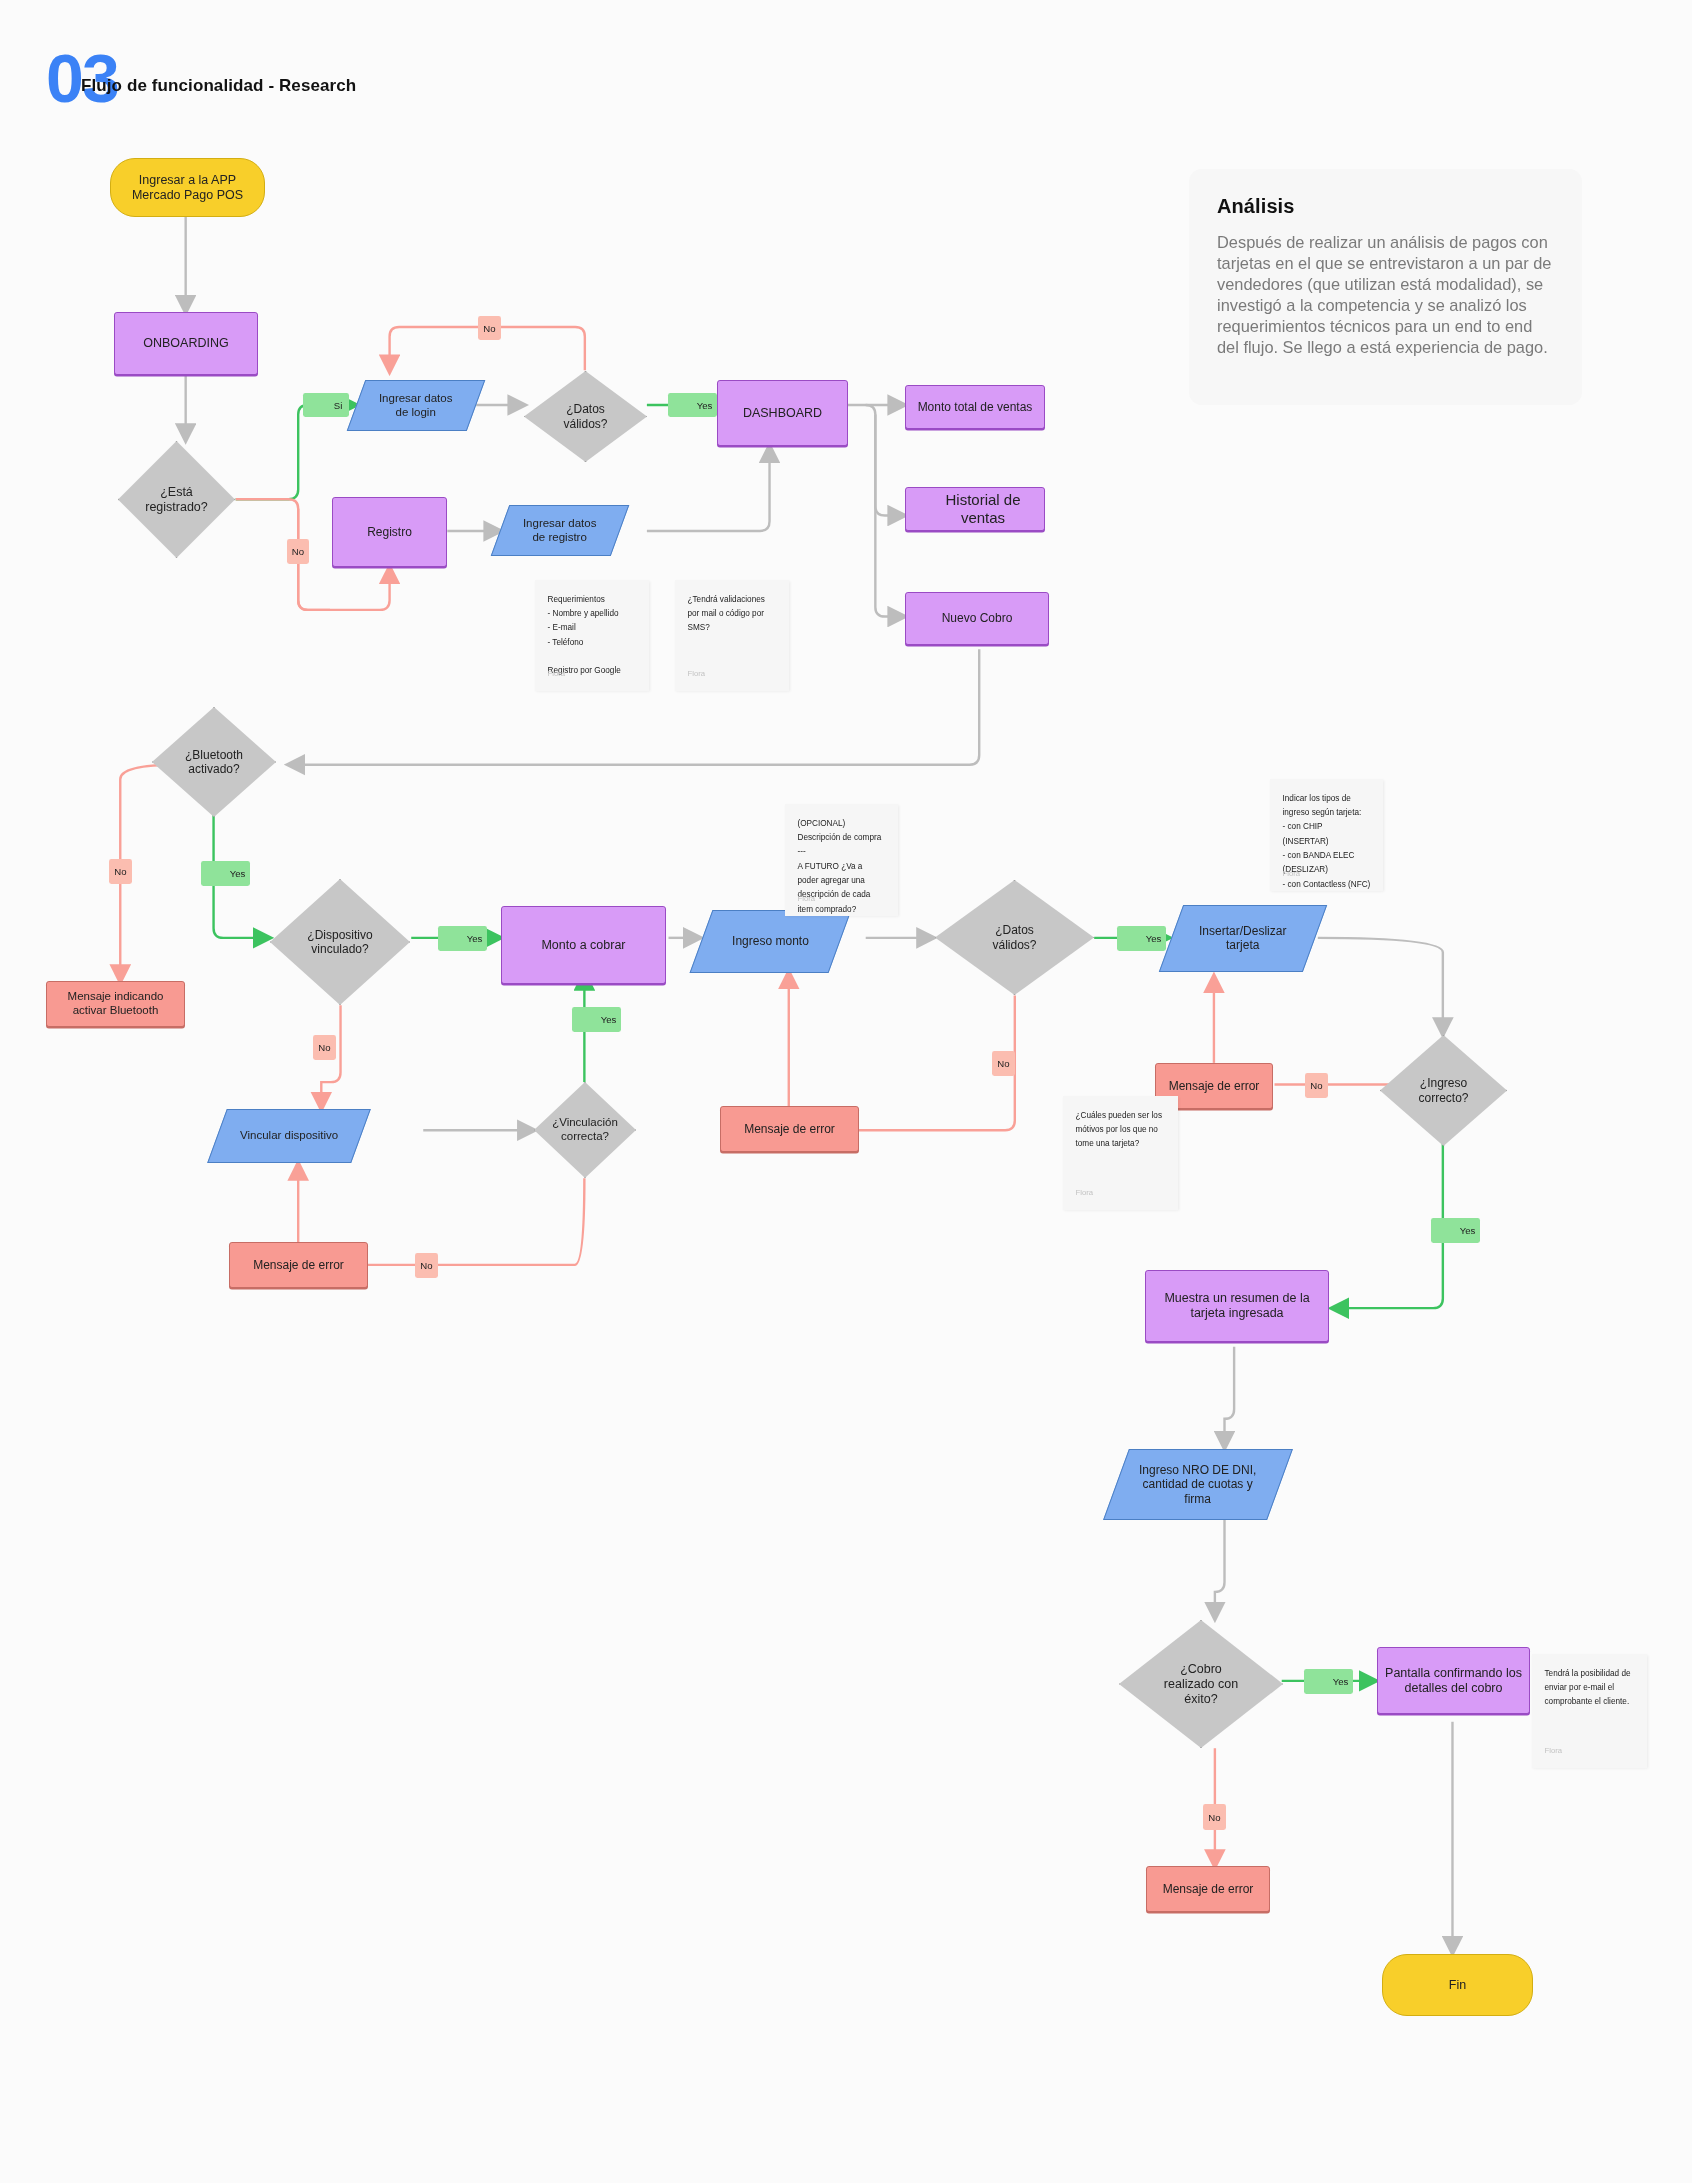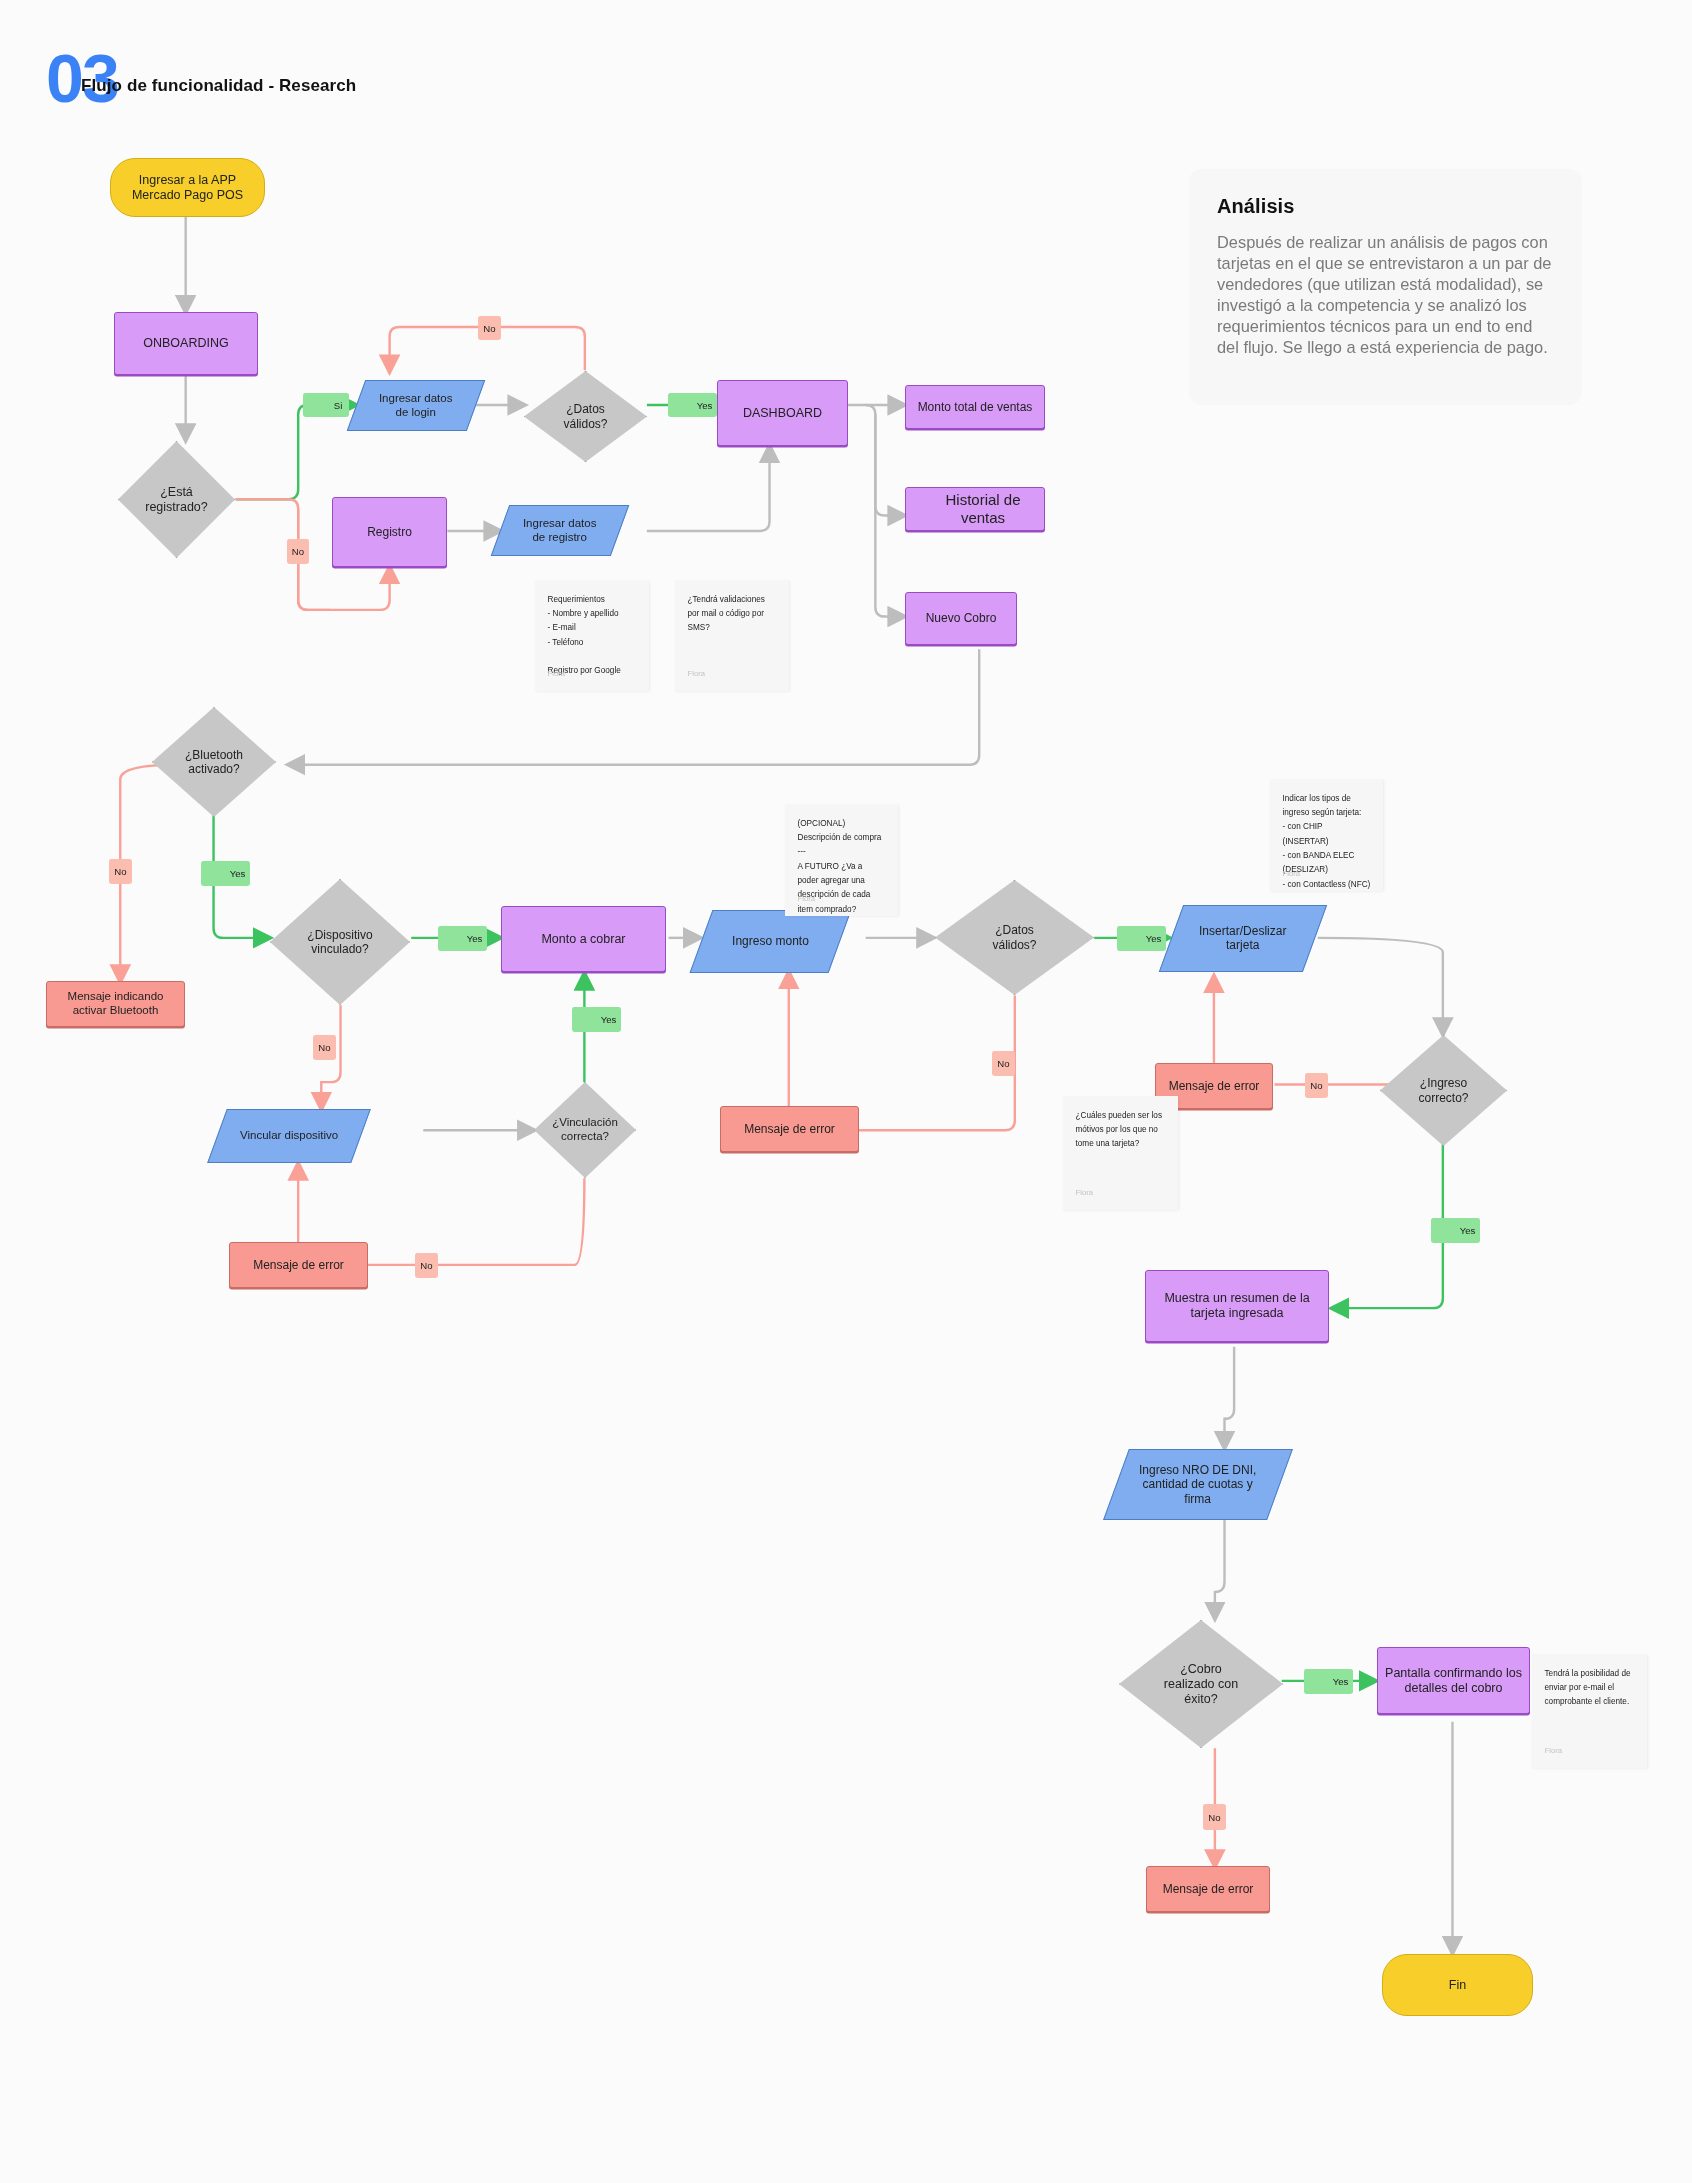--- a/index.html
+++ b/index.html
@@ -161,32 +161,32 @@
 
   <div class="node para" style="left:500px;top:505px;width:120px;height:51px;transform:skewX(-20deg);">
     <span class="inner" style="font-size:11.5px;white-space:pre-line;">Ingresar datos
 de registro</span>
   </div>
 
   <div class="node rect purple" style="left:905px;top:385px;width:140px;height:44px;font-size:12px;">Monto total de ventas</div>
 
   <div class="node rect purple" style="left:905px;top:487px;width:140px;height:44px;font-size:15px;padding-left:16px;">Historial de ventas</div>
 
-  <div class="node rect purple" style="left:905px;top:592px;width:112px;height:53px;font-size:12px;">Nuevo Cobro</div>
+  <div class="node rect purple" style="left:905px;top:592px;width:144px;height:53px;font-size:12px;">Nuevo Cobro</div>
 
   <div class="node diamond" style="left:152px;top:707px;width:124px;height:110px;clip-path:polygon(50% 0,100% 50%,50% 100%,0 50%);font-size:12px;white-space:pre-line;">¿Bluetooth
 activado?</div>
 
   <div class="node rect red" style="left:46px;top:981px;width:139px;height:46px;font-size:11.5px;white-space:pre-line;">Mensaje indicando
 activar Bluetooth</div>
 
   <div class="node diamond" style="left:270px;top:879px;width:140px;height:126px;clip-path:polygon(50% 0,100% 50%,50% 100%,0 50%);font-size:12px;white-space:pre-line;">¿Dispositivo
 vinculado?</div>
 
-  <div class="node rect purple" style="left:501px;top:906px;width:165px;height:66px;font-size:12.5px;">Monto a cobrar</div>
+  <div class="node rect purple" style="left:501px;top:906px;width:165px;height:78px;font-size:12.5px;">Monto a cobrar</div>
 
   <div class="node para" style="left:701px;top:910px;width:139px;height:63px;transform:skewX(-20deg);">
     <span class="inner" style="font-size:12px;">Ingreso monto</span>
   </div>
 
   <div class="node diamond" style="left:935px;top:880px;width:159px;height:115px;clip-path:polygon(50% 0,100% 50%,50% 100%,0 50%);font-size:12px;white-space:pre-line;">¿Datos
 válidos?</div>
 
   <div class="node para" style="left:1171px;top:905px;width:144px;height:67px;transform:skewX(-20deg);">
     <span class="inner" style="font-size:12px;white-space:pre-line;">Insertar/Deslizar

